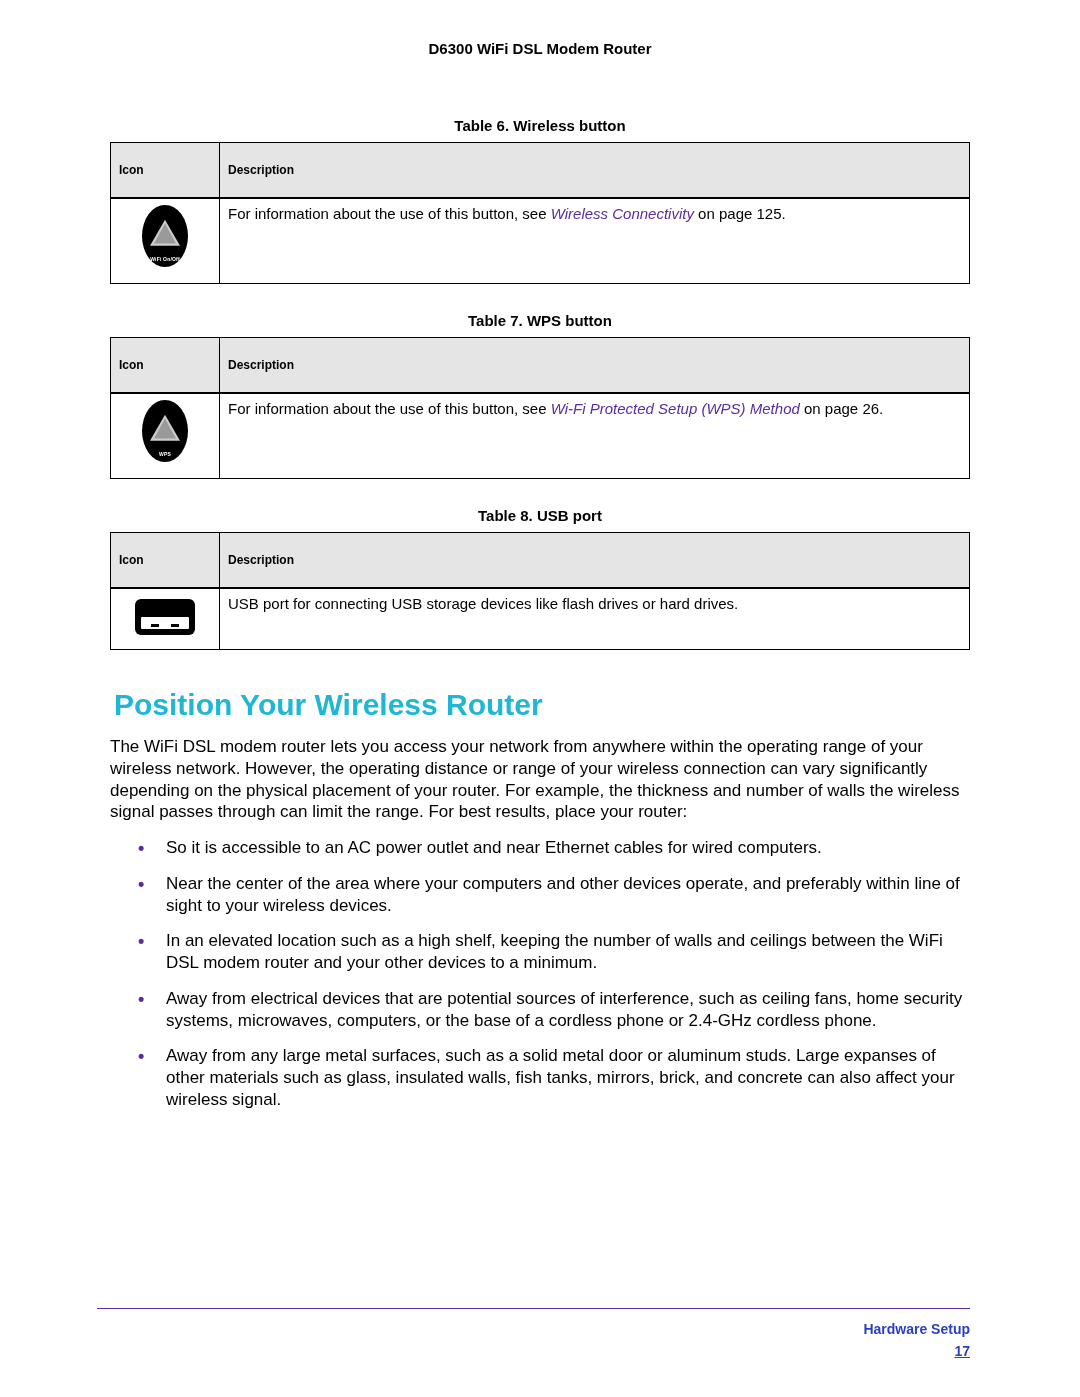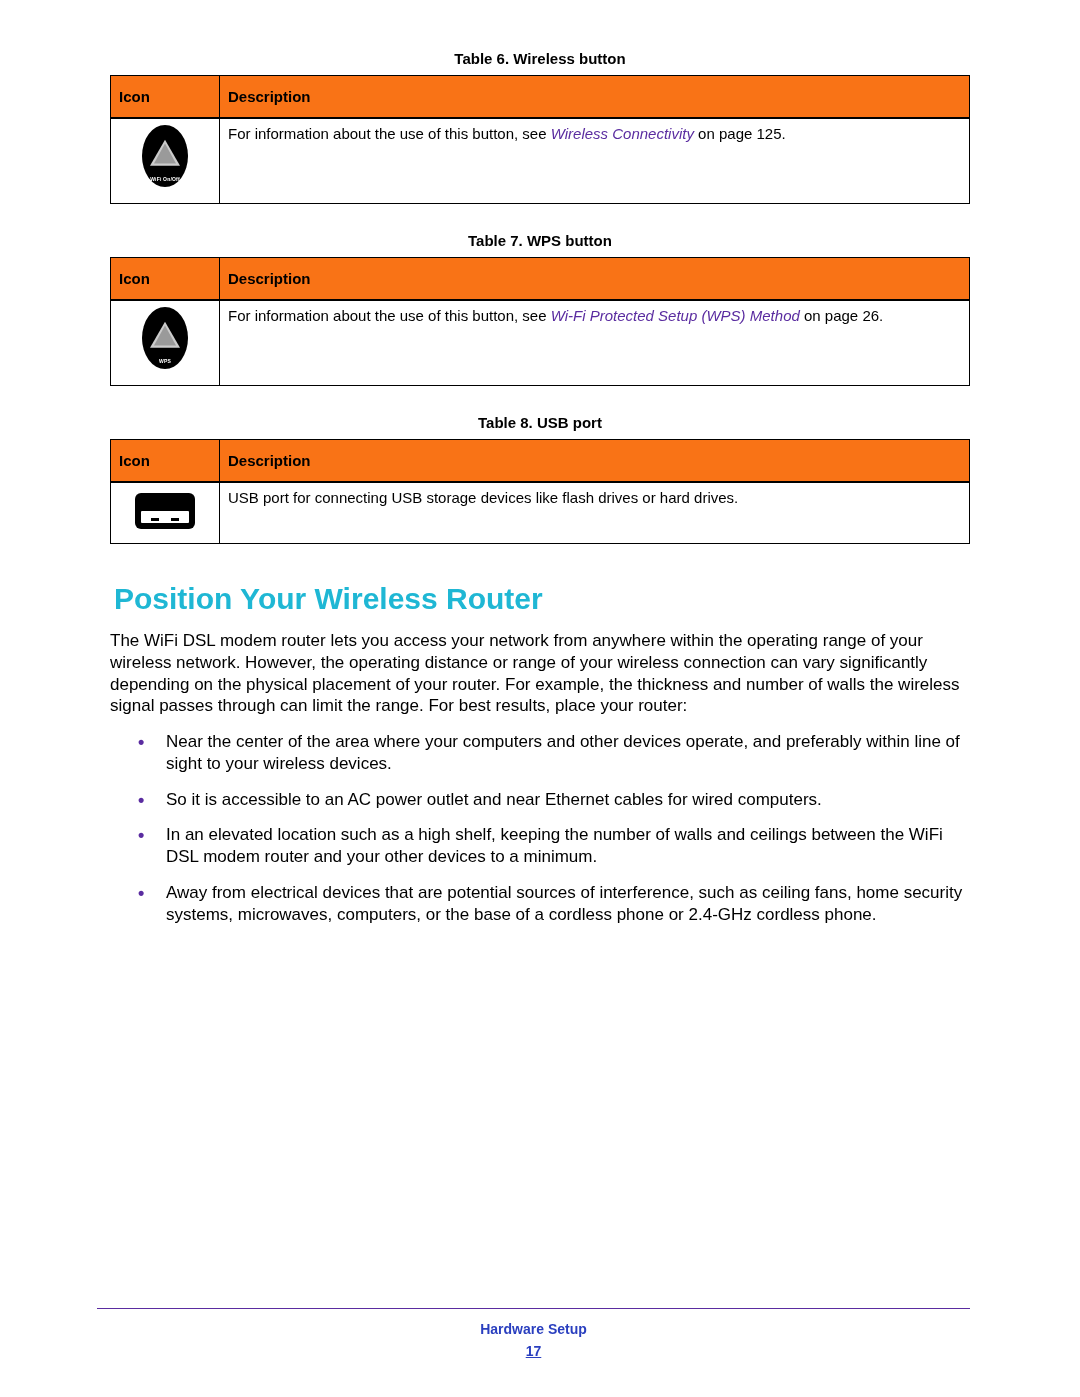--- a/index.html
+++ b/index.html
@@ -28,25 +28,25 @@
     margin: 10px 0 8px 0;
     text-align: center;
   }
   table.data {
     width: 100%;
     border-collapse: collapse;
     border: 1.5px solid #000;
     margin-bottom: 28px;
   }
   table.data th {
-    background: #f97316;
+    background: #e5e5e5;
     text-align: left;
     font-weight: bold;
-    font-size: 15px;
-    padding: 12px 8px;
+    font-size: 12px;
+    padding: 20px 8px;
     border: 1px solid #000;
     border-bottom: 2px solid #000;
   }
   table.data td {
     border: 1px solid #000;
     padding: 6px 8px;
     font-size: 15px;
     vertical-align: top;
   }
   td.icon-cell {
@@ -89,21 +89,21 @@
     position: absolute;
     left: 0;
     top: 0;
     color: #5a2ca0;
     font-size: 18px;
     font-weight: bold;
   }
   .footer {
     position: absolute;
     left: 97px; right: 110px; bottom: 38px;
-    text-align: center;
+    text-align: right;
   }
   .footer-rule {
     border: none;
     border-top: 1px solid #5a2ca0;
     margin: 0 0 12px 0;
   }
   .footer-label {
     color: #2a3fbf;
     font-weight: bold;
     font-size: 14px;
@@ -170,20 +170,21 @@
     width: 8px; height: 3px;
     background: #000;
   }
   .usb-port .pin.p1 { left: 16px; }
   .usb-port .pin.p2 { right: 16px; }
 </style>
 </head>
 <body>
 
 <div class="page">
+  <div class="header-title">D6300 WiFi DSL Modem Router</div>
 
   <div class="table-caption">Table 6.  Wireless button</div>
   <table class="data">
     <tbody>
         <tr>
       <th style="width:92px">Icon</th>
       <th>Description</th>
     </tr>
     <tr>
       <td class="icon-cell">
@@ -240,24 +241,25 @@
       <td style="height:48px">
         <span>USB port for connecting USB storage devices like flash drives or hard drives.</span>
       </td>
     </tr>
   </tbody>
     </table>
 
   <h2 class="section">Position Your Wireless Router</h2>
   <p class="body-text">The WiFi DSL modem router lets you access your network from anywhere within the operating range of your wireless network. However, the operating distance or range of your wireless connection can vary significantly depending on the physical placement of your router. For example, the thickness and number of walls the wireless signal passes through can limit the range. For best results, place your router:</p>
   <ul class="bullets">
+    <li>So it is accessible to an AC power outlet and near Ethernet cables for wired computers.</li>
     <li>Near the center of the area where your computers and other devices operate, and preferably within line of sight to your wireless devices.</li>
-    <li>So it is accessible to an AC power outlet and near Ethernet cables for wired computers.</li>
     <li>In an elevated location such as a high shelf, keeping the number of walls and ceilings between the WiFi DSL modem router and your other devices to a minimum.</li>
     <li>Away from electrical devices that are potential sources of interference, such as ceiling fans, home security systems, microwaves, computers, or the base of a cordless phone or 2.4-GHz cordless phone.</li>
+    <li>Away from any large metal surfaces, such as a solid metal door or aluminum studs. Large expanses of other materials such as glass, insulated walls, fish tanks, mirrors, brick, and concrete can also affect your wireless signal.</li>
   </ul>
 
   <div class="footer">
     <hr class="footer-rule">
     <div class="footer-label">Hardware Setup</div>
     <div class="footer-page">17</div>
   </div>
 </div>
 
 </body></html>

